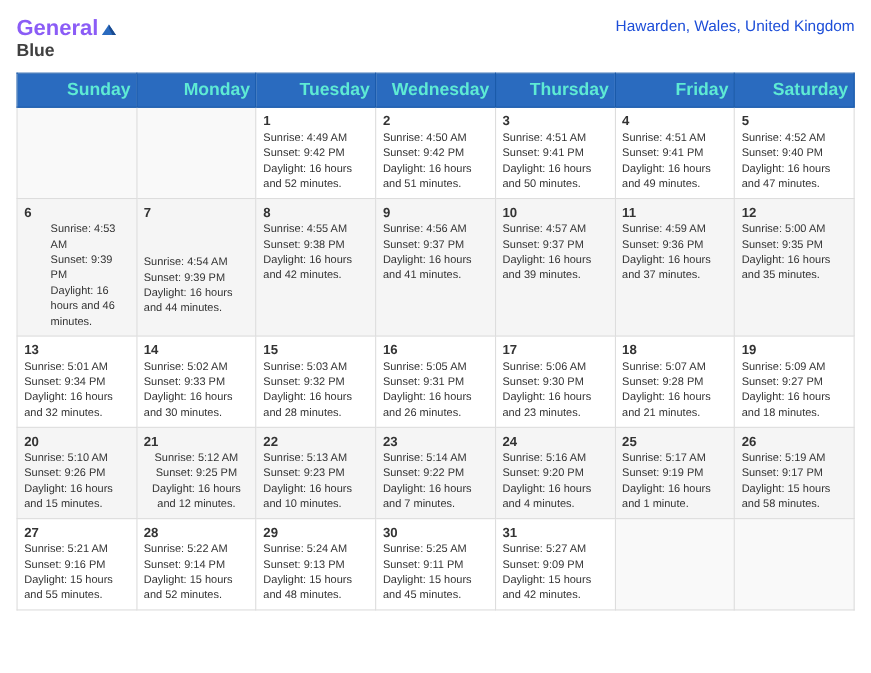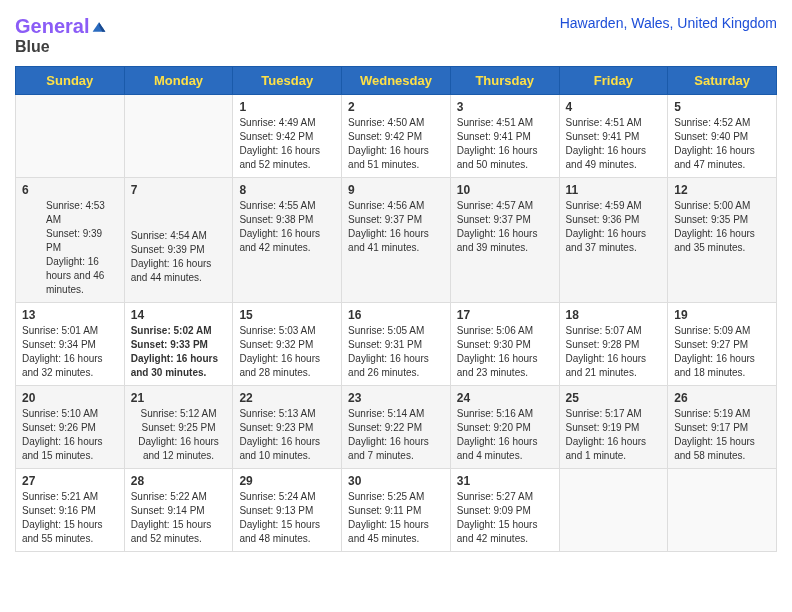--- a/index.html
+++ b/index.html
@@ -53,25 +53,25 @@
       font-size: 14px;
       color: #1d4ed8;
     }
     .calendar {
       width: 100%;
       border-collapse: collapse;
       border: 1px solid #ccc;
     }
     .calendar th {
       background-color: #2a6bbf;
-      color: #fde047;
-      font-size: 13px;
+      color: #5eead4;
+      font-size: 16px;
       font-weight: bold;
       padding: 6px 5px;
-      text-align: center;
+      text-align: right;
       border: 1px solid #1a5aaa;
     }
     .calendar td {
       vertical-align: top;
       padding: 5px 6px;
       font-size: 10.5px;
       color: #333;
       border: 1px solid #ddd;
       width: calc(100% / 7);
       min-height: 75px;
@@ -210,21 +210,21 @@
       </tr>
       <tr>
         <td>
           <span class="day-number">13</span>
           <div class="day-info" style="white-space: pre-line;">Sunrise: 5:01 AM
 Sunset: 9:34 PM
 Daylight: 16 hours and 32 minutes.</div>
         </td>
         <td>
           <span class="day-number">14</span>
-          <div class="day-info" style="white-space: pre-line; font-weight: bold;">Sunrise: 5:02 AM
+          <div class="day-info" style="white-space: pre-line;">Sunrise: 5:02 AM
 Sunset: 9:33 PM
 Daylight: 16 hours and 30 minutes.</div>
         </td>
         <td>
           <span class="day-number">15</span>
           <div class="day-info" style="white-space: pre-line;">Sunrise: 5:03 AM
 Sunset: 9:32 PM
 Daylight: 16 hours and 28 minutes.</div>
         </td>
         <td>

